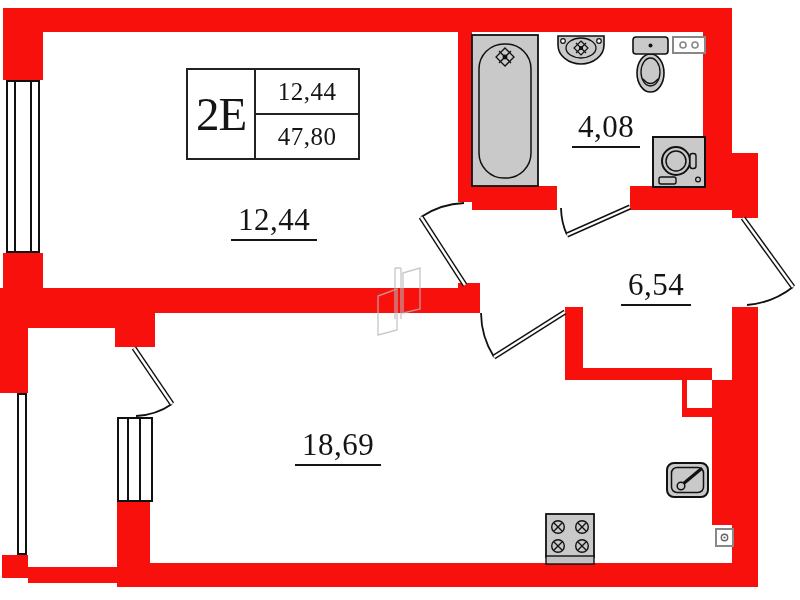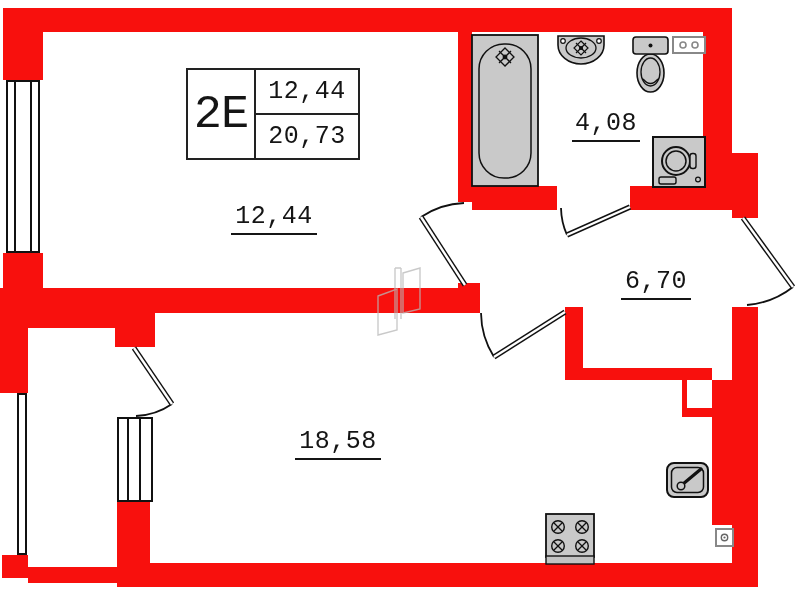--- a/index.html
+++ b/index.html
@@ -1,23 +1,23 @@
 <!DOCTYPE html>
 <html><head>
 <meta charset="utf-8">
 <style>
   html,body{margin:0;padding:0;background:#ffffff;}
   #plan{
     position:relative;width:800px;height:600px;background:#ffffff;overflow:hidden;
-    font-family:Liberation Mono, monospace;color:#151515;
+    font-family:Liberation Serif, serif;color:#151515;
   }
   .wall{position:absolute;background:#f8100d;}
   #fixsvg{position:absolute;left:0;top:0;width:800px;height:600px;}
   .arealabel{
-    position:absolute;text-align:center;font-size:25px;line-height:1;
+    position:absolute;text-align:center;font-size:31px;line-height:1;
     color:#151515;border-bottom:2px solid #151515;padding:0 2px 4px 2px;
     letter-spacing:0.5px;white-space:nowrap;
   }
   #titleblock{
     position:absolute;left:186px;top:68px;width:174px;height:92px;
     border:2px solid #222;display:flex;background:#fff;box-sizing:border-box;
   }
   #titleblock .typecell{
     width:66px;border-right:2px solid #222;display:flex;align-items:center;
     justify-content:center;font-size:47px;letter-spacing:-1px;
@@ -191,22 +191,22 @@
       <rect x="716" y="529" width="17" height="17" fill="#fff" stroke="#888" stroke-width="2"></rect>
       <circle cx="724.5" cy="537.5" r="3.2" fill="#fff" stroke="#666" stroke-width="1.4"></circle>
       <circle cx="724.5" cy="537.5" r="1.1" fill="#666"></circle>
     </g>
   </svg>
 
   <div id="titleblock">
     <div class="typecell">2E</div>
     <div class="valcol">
       <div class="valrow">12,44</div>
-      <div class="valrow">20,73</div>
+      <div class="valrow">47,80</div>
     </div>
   </div>
 
   <div class="arealabel" style="left:231px;top:204px;width:82px">12,44</div>
   <div class="arealabel" style="left:572px;top:111px;width:64px">4,08</div>
-  <div class="arealabel" style="left:621px;top:269px;width:66px">6,70</div>
-  <div class="arealabel" style="left:295px;top:429px;width:82px">18,58</div>
+  <div class="arealabel" style="left:621px;top:269px;width:66px">6,54</div>
+  <div class="arealabel" style="left:295px;top:429px;width:82px">18,69</div>
 
 </div>
 
 </body></html>

